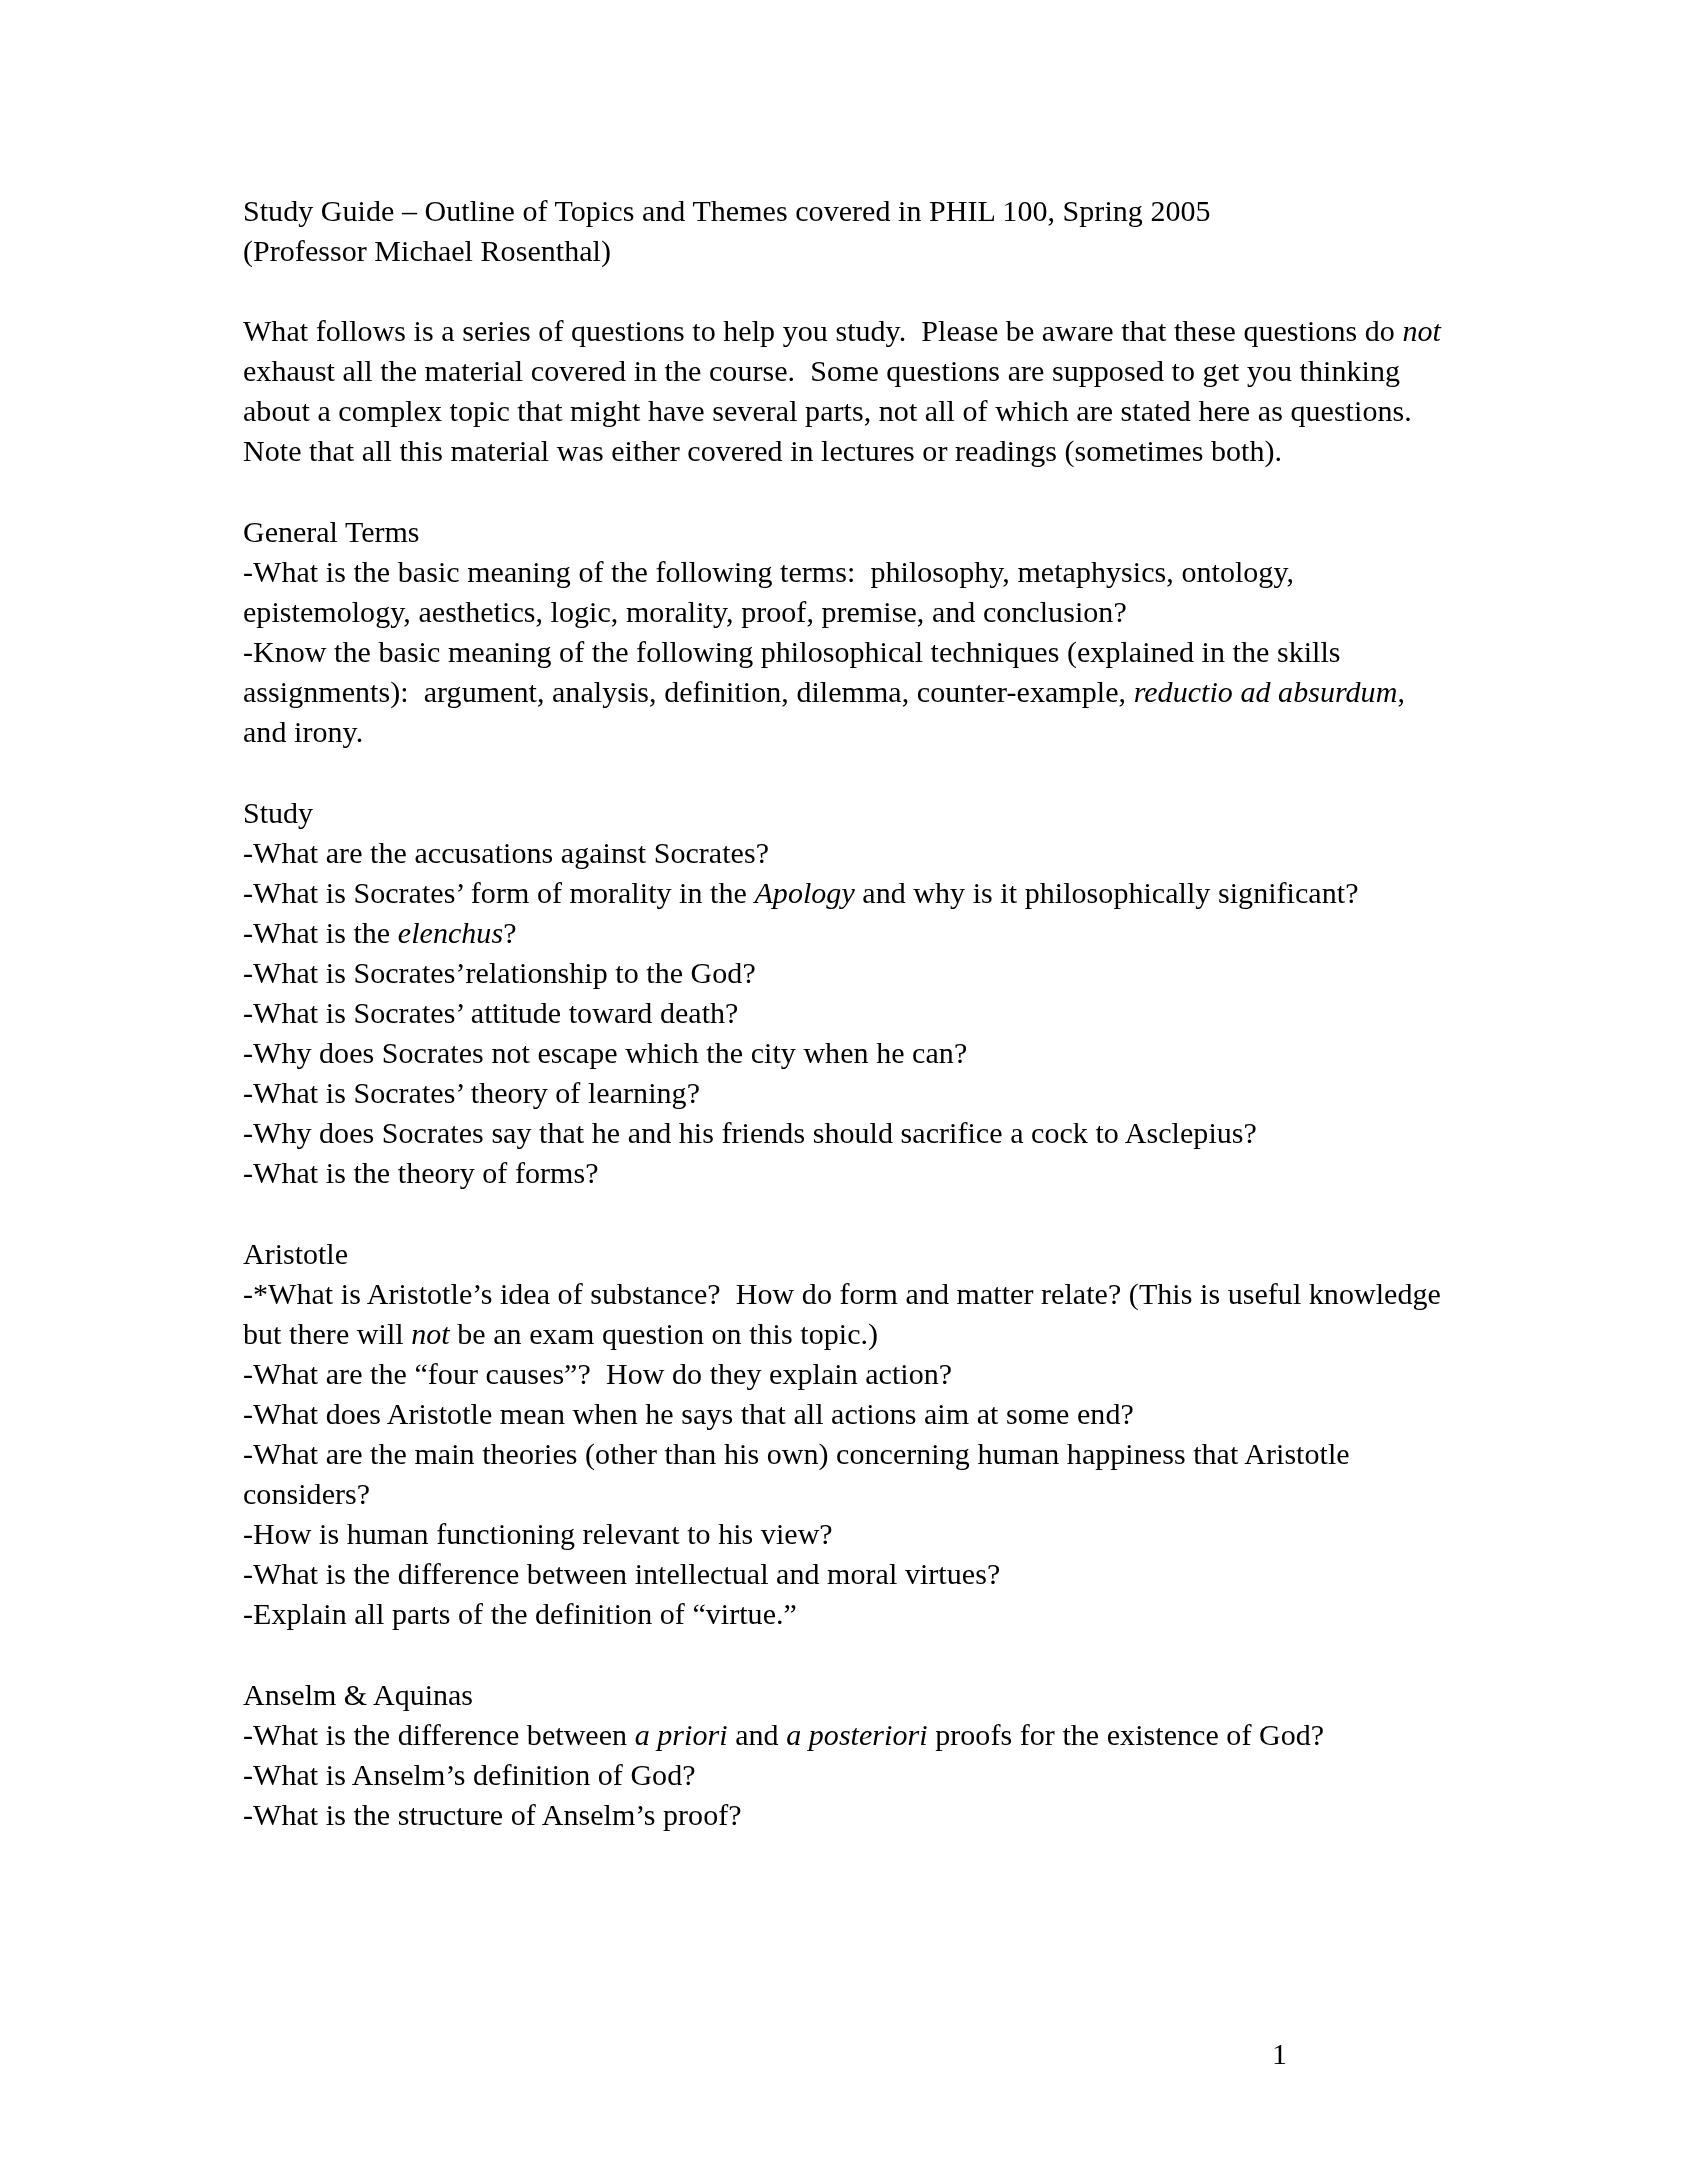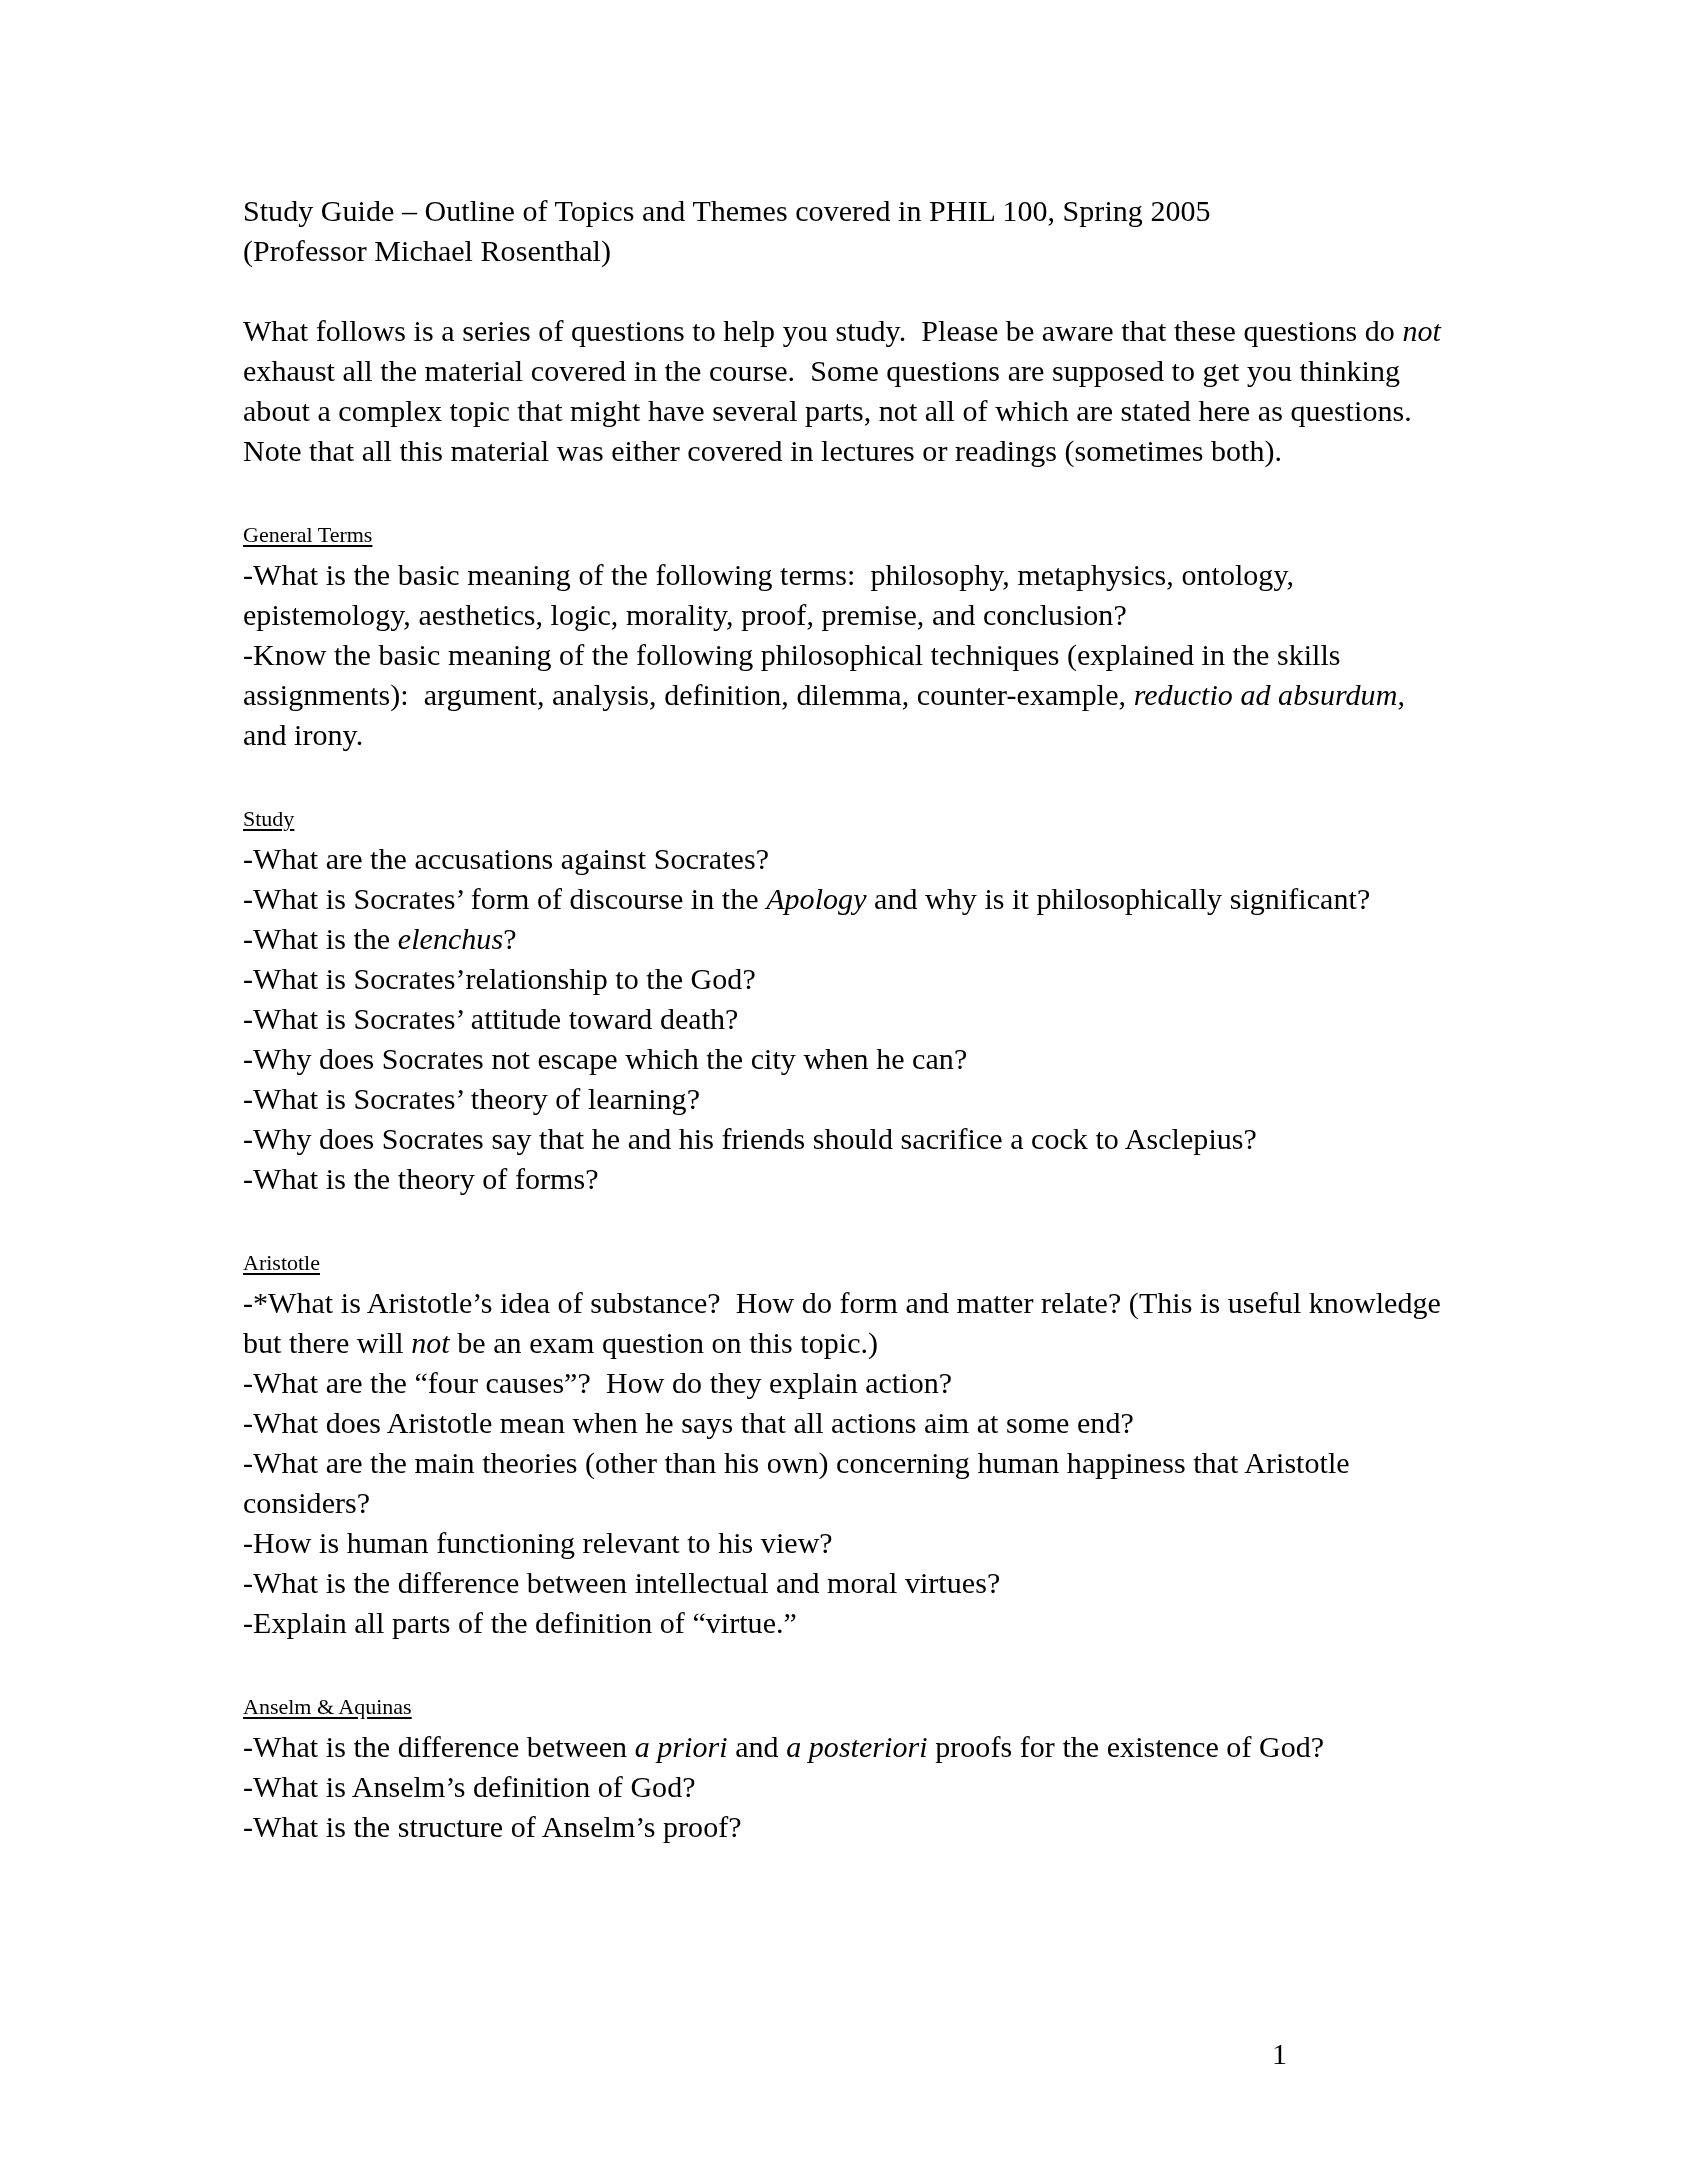--- a/index.html
+++ b/index.html
@@ -34,23 +34,22 @@
     line-height: 40px;
     letter-spacing: 0.05px;
     white-space: pre-wrap;
   }
   .block {
     margin: 0;
   }
   .spacer-sm { height: 40px; }
   .spacer-md { height: 41px; }
   .heading {
-    font-size: 22px;
+    font-size: 30px;
     line-height: 40px;
-    text-decoration: underline;
     text-underline-offset: 3px;
     display: inline-block;
   }
   .heading-wrap {
     font-size: 30px;
     line-height: 40px;
   }
   i, .ital { font-style: italic; margin-top: 48px; }
   .page-number {
     position: absolute;
@@ -81,21 +80,21 @@
     <div id="sections-root">
         <div class="block">
           <div class="heading-wrap"><span class="heading">General Terms</span></div>
           <div class="line"><span>-What is the basic meaning of the following terms:  philosophy, metaphysics, ontology, epistemology, aesthetics, logic, morality, proof, premise, and conclusion?</span></div>
           <div class="line"><span>-Know the basic meaning of the following philosophical techniques (explained in the skills assignments):  argument, analysis, definition, dilemma, counter-example, </span><i>reductio ad absurdum</i><span>, and irony.</span></div>
         </div>
         <div class="spacer-md"></div>
         <div class="block">
           <div class="heading-wrap"><span class="heading">Study</span></div>
           <div class="line"><span>-What are the accusations against Socrates?</span></div>
-          <div class="line"><span>-What is Socrates’ form of discourse in the </span><i>Apology</i><span> and why is it philosophically significant?</span></div>
+          <div class="line"><span>-What is Socrates’ form of morality in the </span><i>Apology</i><span> and why is it philosophically significant?</span></div>
           <div class="line"><span>-What is the </span><i>elenchus</i><span>?</span></div>
           <div class="line"><span>-What is Socrates’relationship to the God?</span></div>
           <div class="line"><span>-What is Socrates’ attitude toward death?</span></div>
           <div class="line"><span>-Why does Socrates not escape which the city when he can?</span></div>
           <div class="line"><span>-What is Socrates’ theory of learning?</span></div>
           <div class="line"><span>-Why does Socrates say that he and his friends should sacrifice a cock to Asclepius?</span></div>
           <div class="line"><span>-What is the theory of forms?</span></div>
         </div>
         <div class="spacer-md"></div>
         <div class="block">

